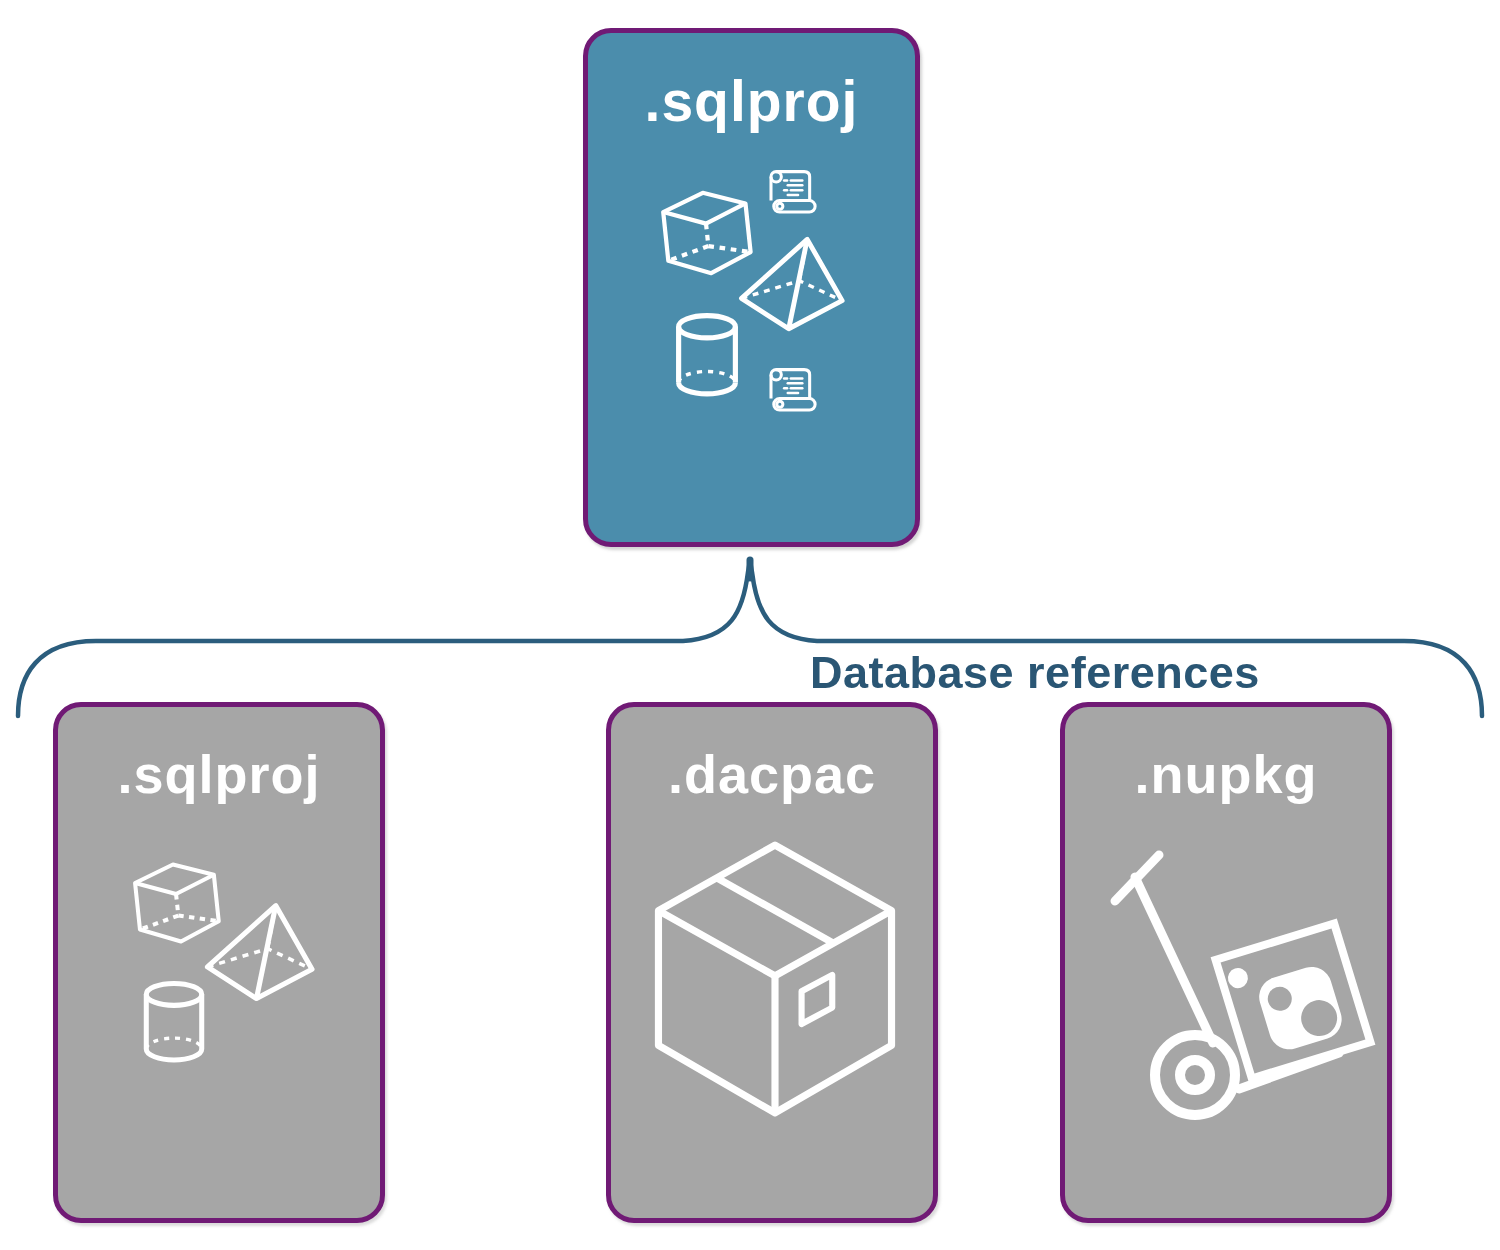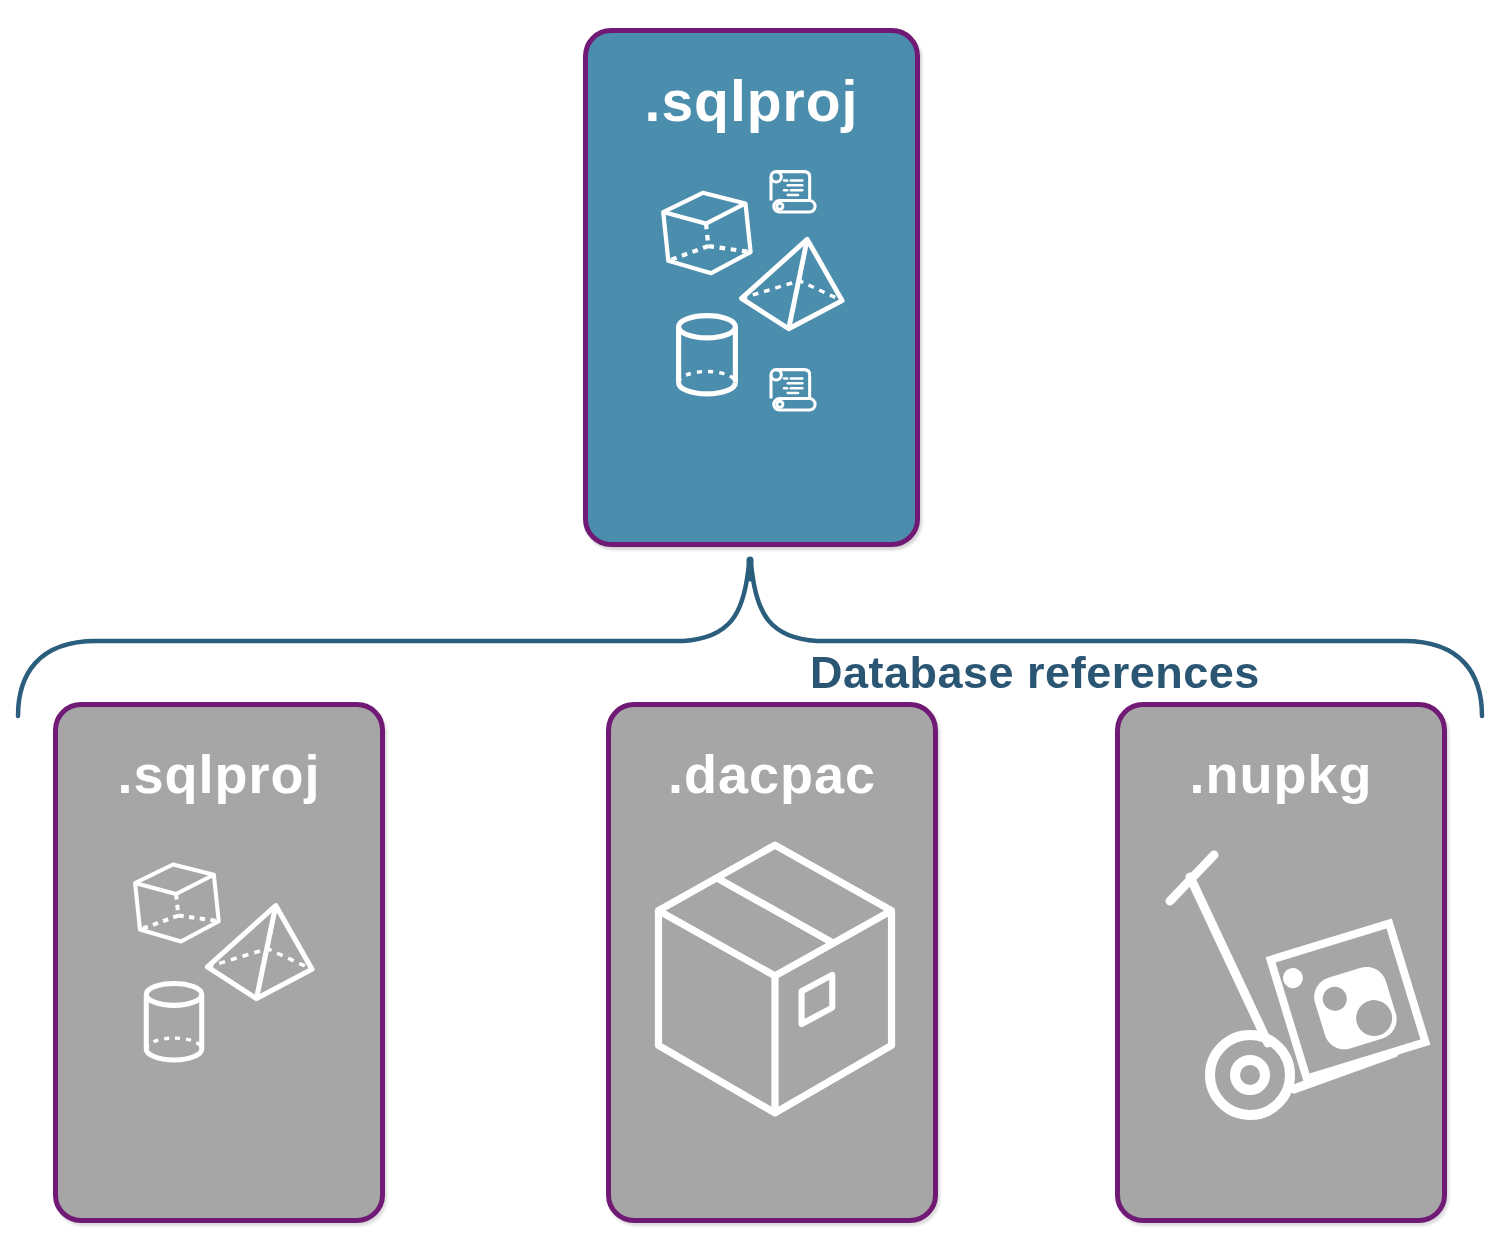--- a/index.html
+++ b/index.html
@@ -13,21 +13,21 @@
   .node-parent{
     left:583px;top:28px;width:337px;height:519px;background:#4b8dac;
     box-shadow:2px 3px 3px rgba(130,130,130,.35);
   }
   .node-child{
     width:332px;height:521px;top:702px;background:#a6a6a6;
     box-shadow:2px 3px 3px rgba(150,150,150,.35);
   }
   .node-child.c0{left:53px;}
   .node-child.c1{left:606px;}
-  .node-child.c2{left:1115px;}
+  .node-child.c2{left:1060px;}
   .node-title{
     text-align:center;color:#ffffff;font-weight:bold;font-size:57px;
     padding-top:40px;letter-spacing:1px;line-height:1;
   }
   .node-child .node-title{font-size:54px;}
   .icon{position:absolute;}
   .icon svg{display:block;width:100%;height:100%;}
   #connector-label{
     position:absolute;left:810px;top:606px;color:#2a5674;font-weight:bold;
     font-size:45px;letter-spacing:0.5px;white-space:nowrap;margin-top:41px;

